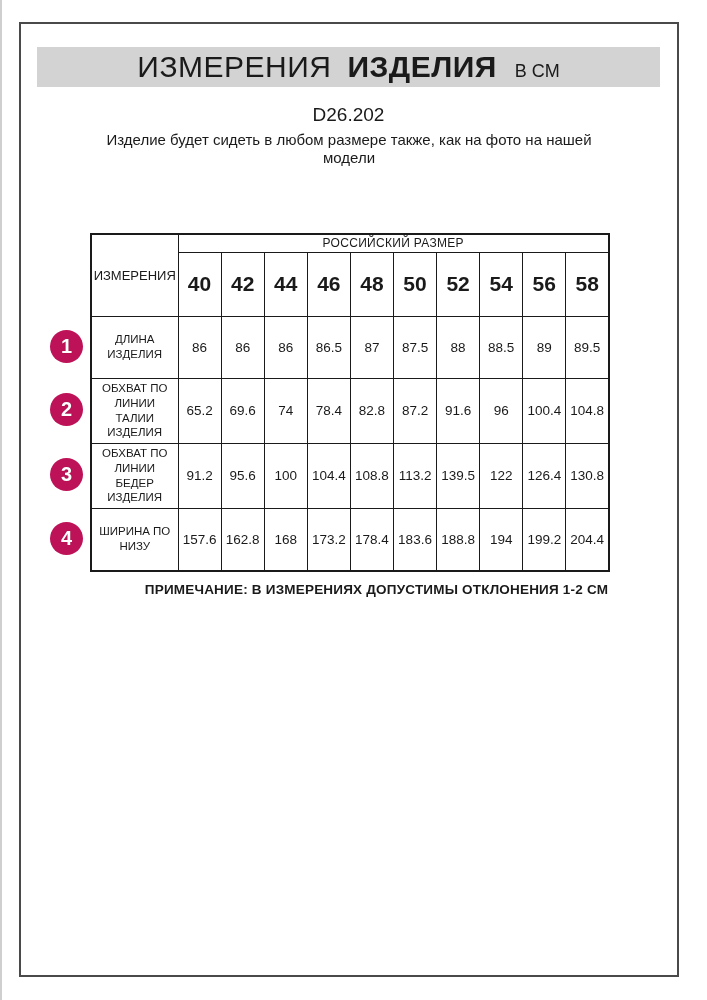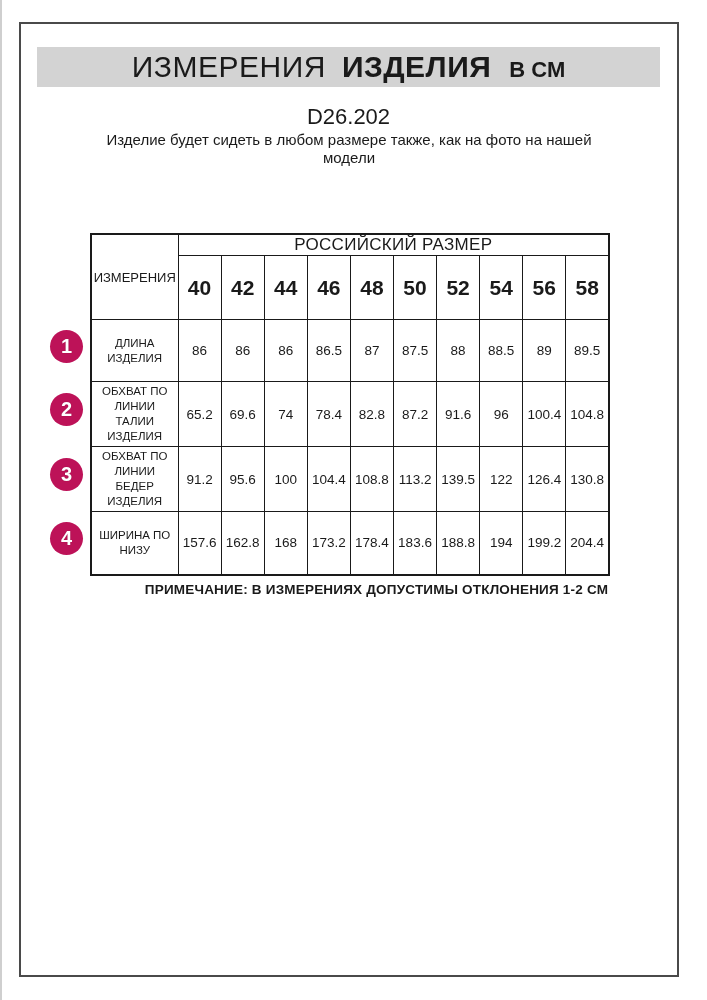--- a/index.html
+++ b/index.html
@@ -13,45 +13,45 @@
     position:absolute;left:19px;top:22px;width:660px;height:955px;
     border:2px solid #4a4a4a;box-sizing:border-box;background:#ffffff;
   }
   
   .title-band{
     position:absolute;left:37px;top:47px;width:623px;height:40px;
     display:flex;align-items:baseline;justify-content:center;
   }
   .title-regular{font-size:30px;font-weight:400;letter-spacing:.5px;line-height:40px;}
   .title-bold{font-size:30px;font-weight:700;letter-spacing:.5px;margin-left:16px;line-height:40px;}
-  .title-unit{font-size:22px;font-weight:700;margin-left:18px;}
+  .title-unit{font-size:18px;font-weight:400;margin-left:18px;}
   .article{
     position:absolute;left:19px;top:104px;width:659px;
-    text-align:center;font-size:22px;font-weight:400;
+    text-align:center;font-size:19px;font-weight:400;
   }
   .description{
     position:absolute;left:59px;top:131px;width:580px;
     text-align:center;font-size:15px;line-height:1.17;white-space:pre-line;
   }
   table.size-table{
     position:absolute;left:90px;top:233px;width:518px;
     border-collapse:collapse;table-layout:fixed;
     border:2px solid #1a1a1a;
   }
   table.size-table th,table.size-table td{
     border:1px solid #1a1a1a;padding:0;text-align:center;vertical-align:middle;
   }
   tr.group-row{height:18px;}
   tr.sizes-row{height:64px;}
   tbody tr:nth-child(1){height:62px;}
   tbody tr:nth-child(2){height:65px;}
   tbody tr:nth-child(3){height:65px;}
   tbody tr:nth-child(4){height:63px;}
   .corner-label{font-size:13px;font-weight:400;}
-  .group-label{font-size:17px;font-weight:400;letter-spacing:.3px;}
+  .group-label{font-size:12px;font-weight:400;letter-spacing:.3px;}
   .size-head{font-size:21px;font-weight:700;}
   .row-label{font-size:11.5px;font-weight:400;line-height:1.3;white-space:pre-line;}
   .cell-value{font-size:13.5px;font-weight:400;}
   .marker{
     position:absolute;width:33px;height:33px;border-radius:50%;
     color:#ffffff;font-size:20px;font-weight:700;
     display:flex;align-items:center;justify-content:center;
     text-shadow:0 0 1px rgba(60,0,20,.4);
   }
   .note{

